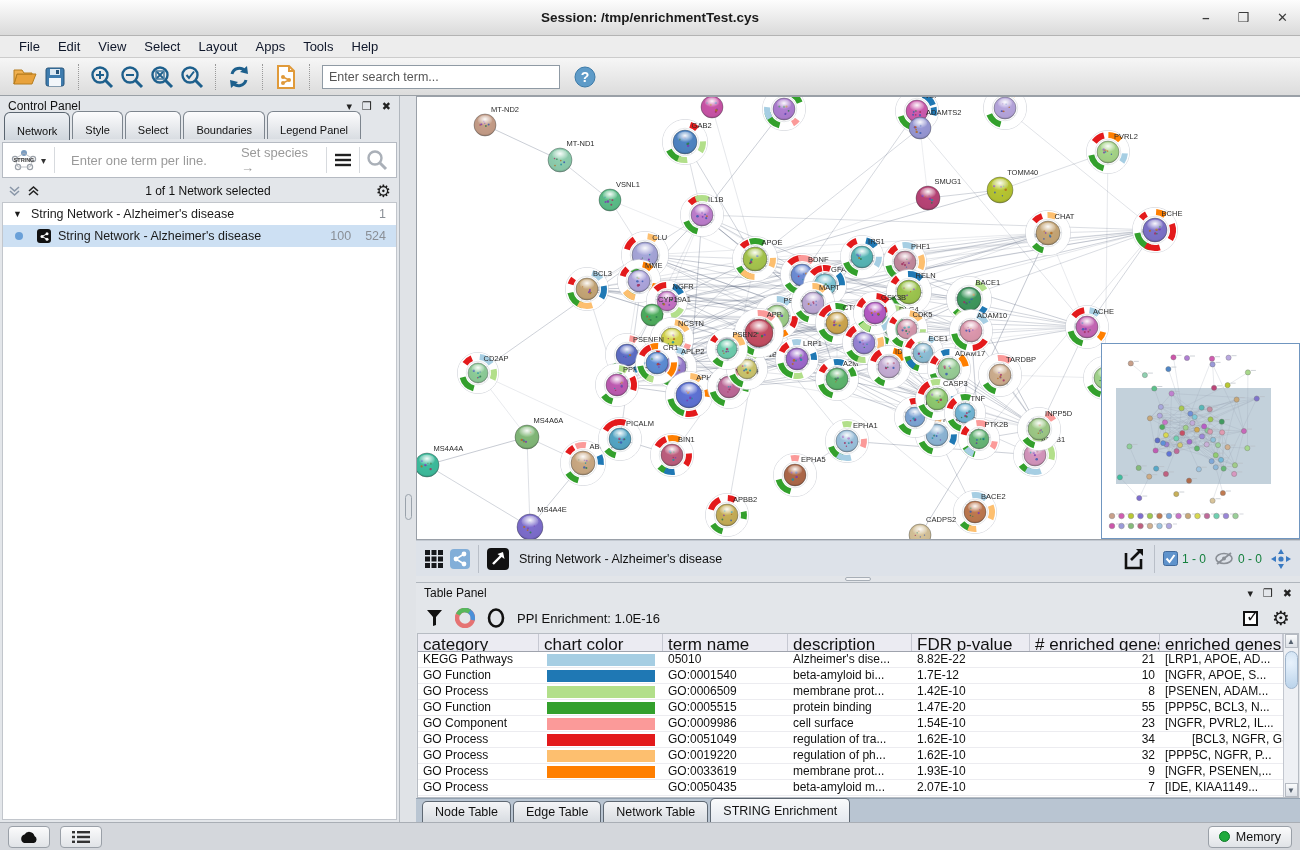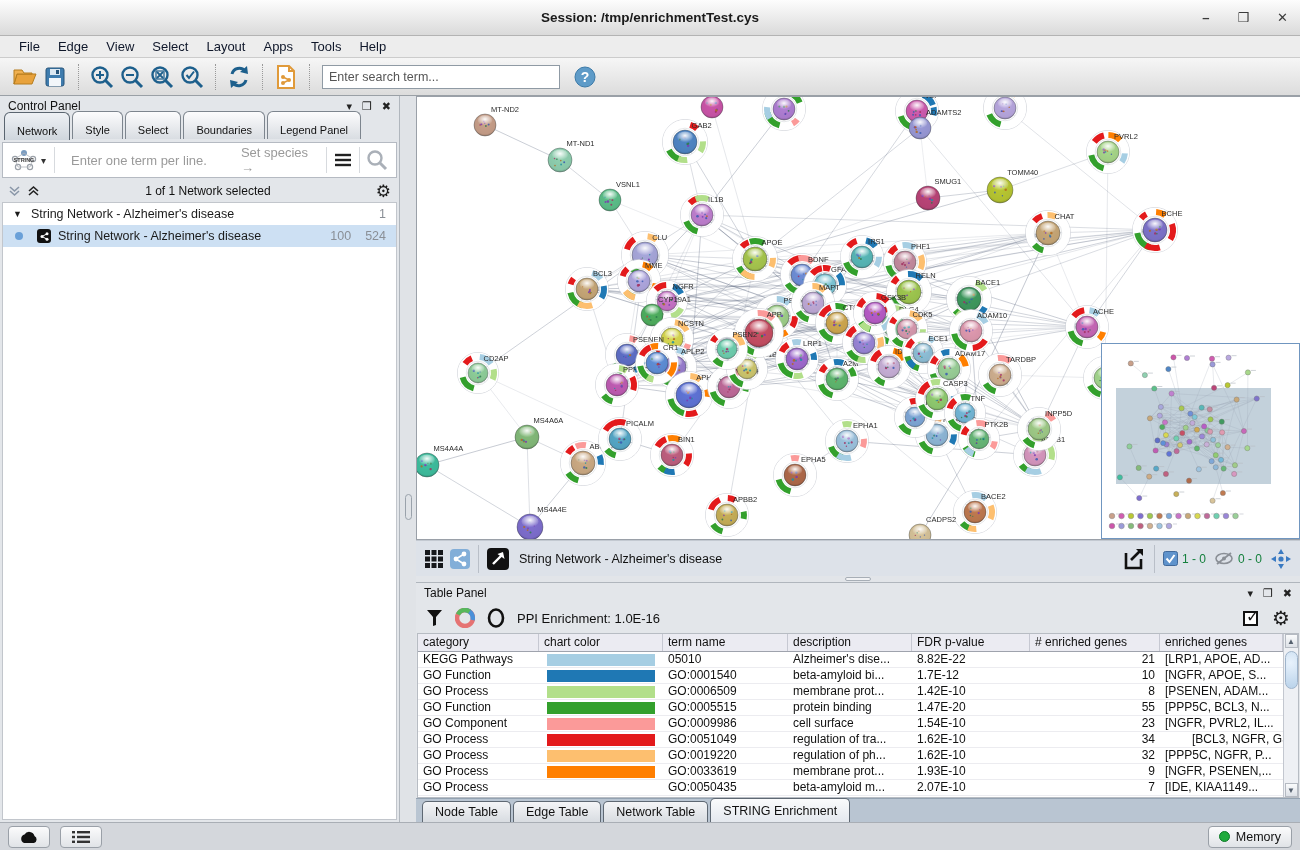--- a/index.html
+++ b/index.html
@@ -71,21 +71,21 @@
   
   .table-panel { flex:1; background:#e3e6ea; display:flex; flex-direction:column; border-top:1px solid #b0b6bd; min-height:0; }
   .tp-toolbar { height:30px; display:flex; align-items:center; padding:0 10px; gap:12px; }
   .ppi { font-size:13px; color:#111; }
   .tp-right { margin-left:auto; display:flex; align-items:center; gap:14px; }
   .checkbox-ic { width:15px; height:15px; border:2px solid #111; background:#fff; position:relative; }
   .checkbox-ic::after { content:"✓"; position:absolute; top:-6px; left:1px; font-size:16px; font-weight:bold; color:#111; }
   .tbl-wrap { flex:1; display:flex; min-height:0; margin:0 1px; border:1px solid #b7bcc3; background:#fff; }
   .tbl { flex:1; min-width:0; display:flex; flex-direction:column; }
   .tbl-header { display:flex; height:18px; background:#ebebf2; border-bottom:1px solid #9fa3ad; }
-  .th { font-size:12px; color:#111; padding:1px 5px; border-right:1px solid #c6c8d2; overflow:hidden; white-space:nowrap; }
+  .th { font-size:17px; color:#111; padding:1px 5px; border-right:1px solid #c6c8d2; overflow:hidden; white-space:nowrap; }
   .tbl-body { flex:1; overflow:hidden; }
   .trow { display:flex; height:16px; border-bottom:1px solid #ececf0; }
   .td { font-size:12px; padding:0 5px; overflow:hidden; white-space:nowrap; color:#111; }
   .swatch { height:12px; margin:2px 3px; flex:1; }
   .scroll-col { width:15px; background:#eef0f4; border-left:1px solid #c3c7cf; display:flex; flex-direction:column; align-items:center; }
   .sc-arrow { width:13px; height:14px; background:linear-gradient(#fafbfc,#dde1e7); border:1px solid #b5bac2;
               font-size:8px; color:#55606e; display:flex; align-items:center; justify-content:center; }
   .sc-thumb { width:13px; height:38px; margin-top:3px; border-radius:7px; border:1px solid #9fb4cb;
               background:radial-gradient(circle at 40% 30%, #e8f2fc, #b9d2ea); }
   .sc-track { flex:1; }
@@ -114,21 +114,21 @@
     <span>Session: /tmp/enrichmentTest.cys</span>
     <div class="win-controls">
       <span>–</span>
       <span>❒</span>
       <span>✕</span>
     </div>
   </div>
 
   <div class="menubar" id="menubar">
       <span class="menu-item">File</span>
-      <span class="menu-item">Edge</span>
+      <span class="menu-item">Edit</span>
       <span class="menu-item">View</span>
       <span class="menu-item">Select</span>
       <span class="menu-item">Layout</span>
       <span class="menu-item">Apps</span>
       <span class="menu-item">Tools</span>
       <span class="menu-item">Help</span>
     </div>
 
   <div class="toolbar">
     <span class="tb-btn">

